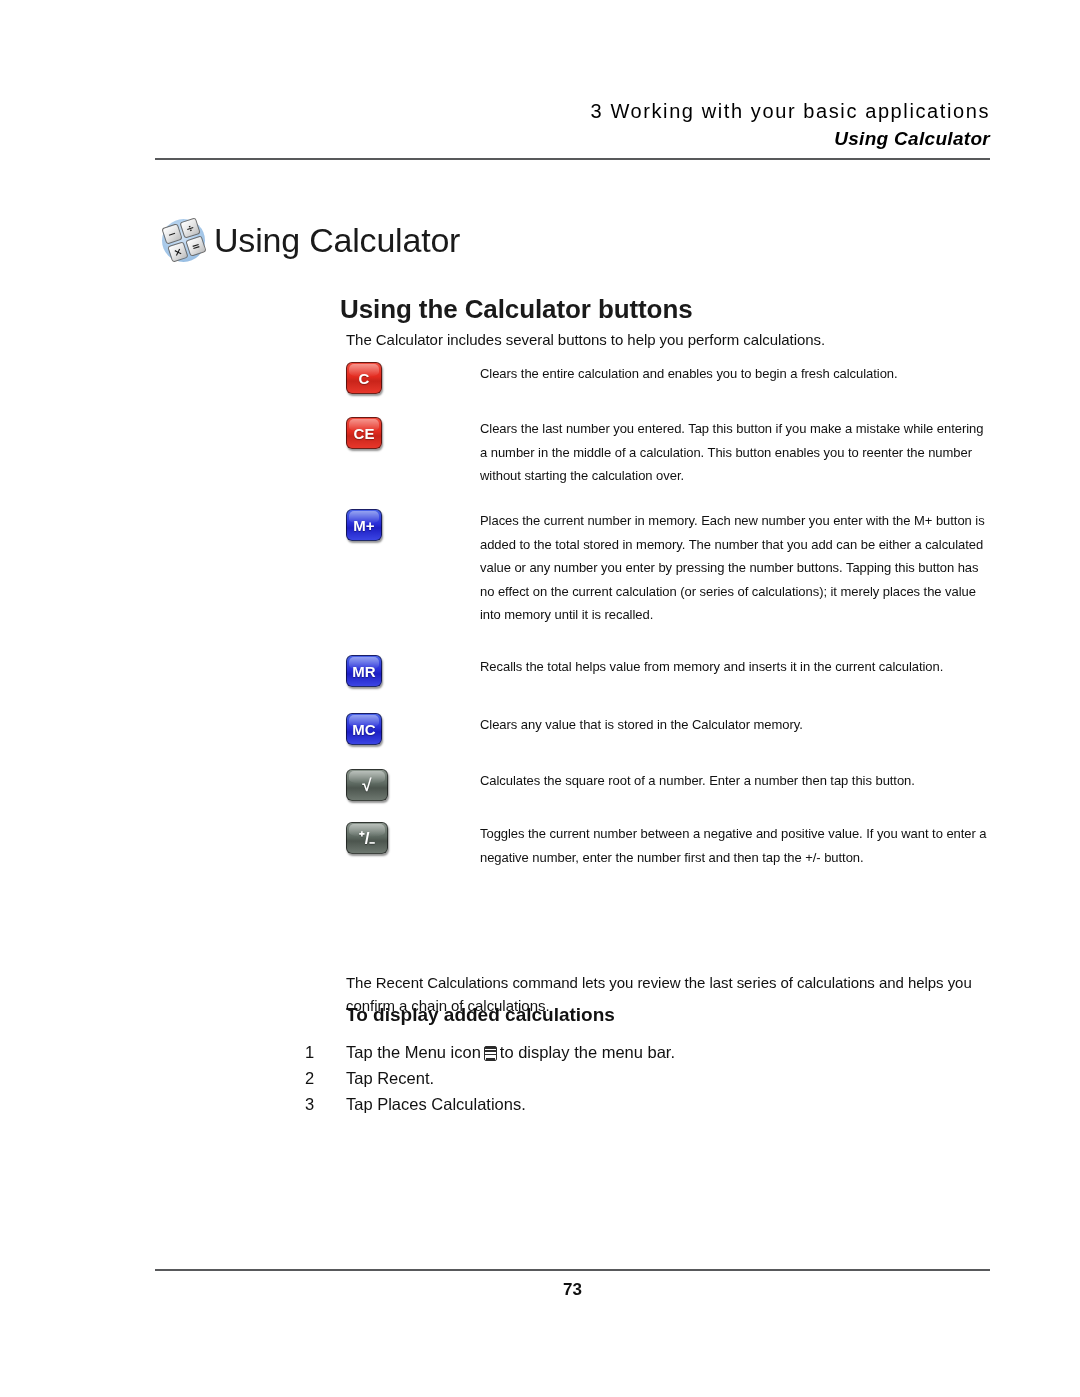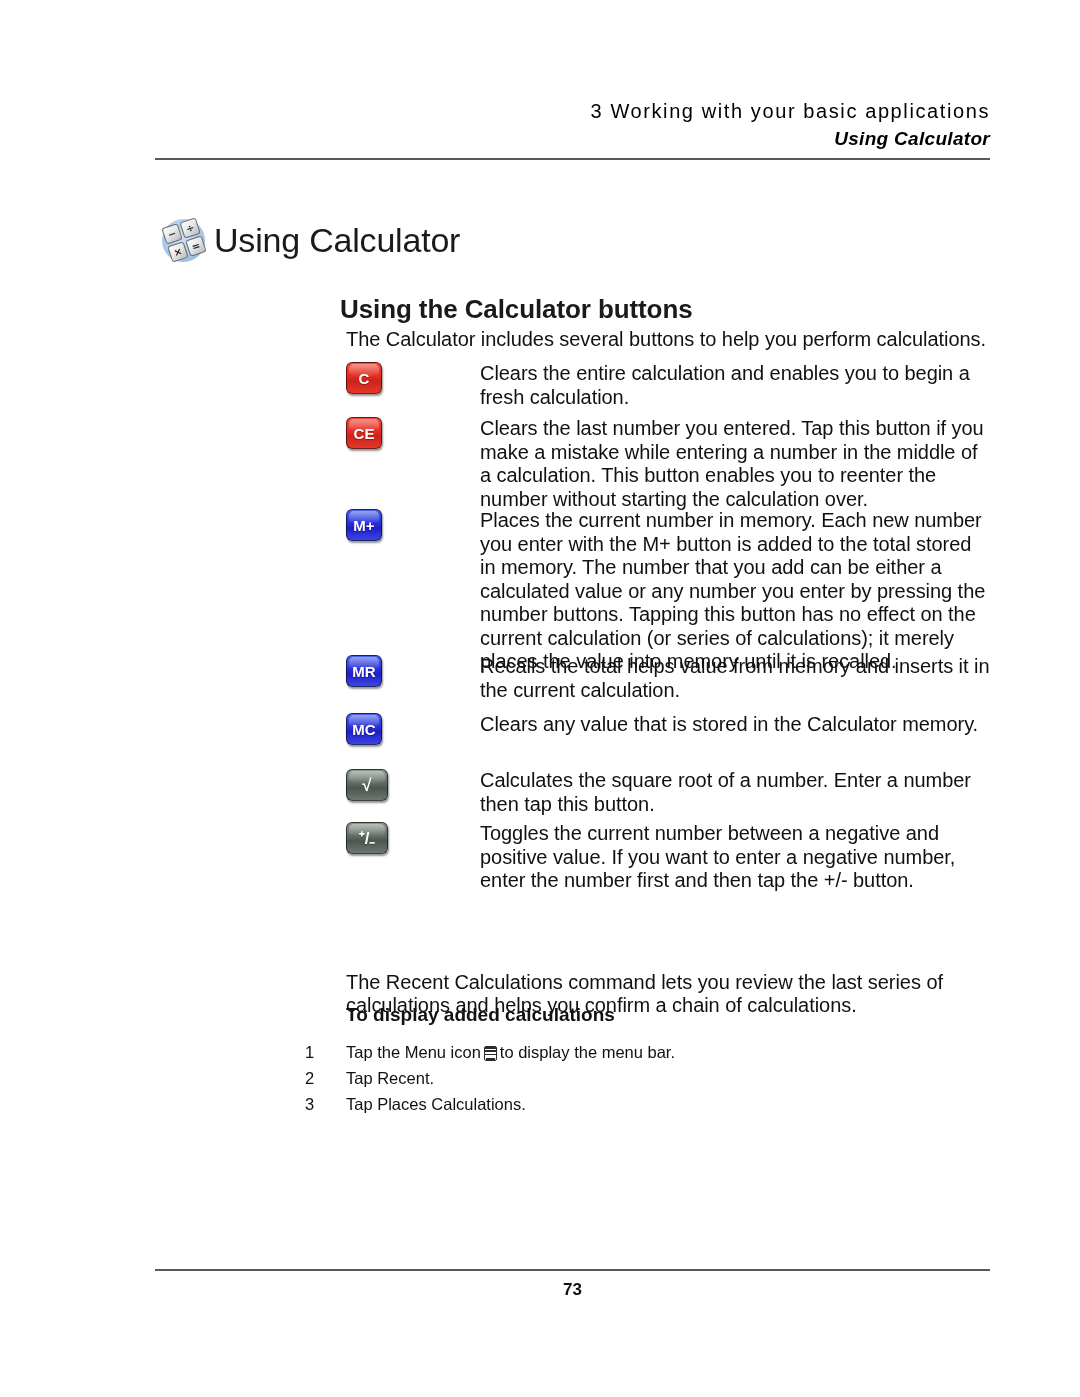--- a/index.html
+++ b/index.html
@@ -128,21 +128,21 @@
     position: absolute;
     left: 346px;
     font-size: 19px;
     font-weight: bold;
     color: #111;
     line-height: 25px;
   }
   .intro {
     position: absolute;
     left: 346px;
-    font-size: 20px;
+    font-size: 15px;
     line-height: 23px;
     color: #111;
     letter-spacing: -0.05px;
   }
 
   
   .btn-row {
     position: absolute;
     left: 346px;
     width: 644px;
@@ -151,21 +151,21 @@
     position: absolute;
     left: 0;
     top: 0;
     width: 120px;
   }
   .desc {
     position: absolute;
     left: 134px;
     top: 0;
     width: 510px;
-    font-size: 20px;
+    font-size: 13px;
     line-height: 23.5px;
     color: #111;
     letter-spacing: -0.05px;
   }
 
   
   .ckey {
     display: inline-block;
     width: 36px;
     height: 32px;

